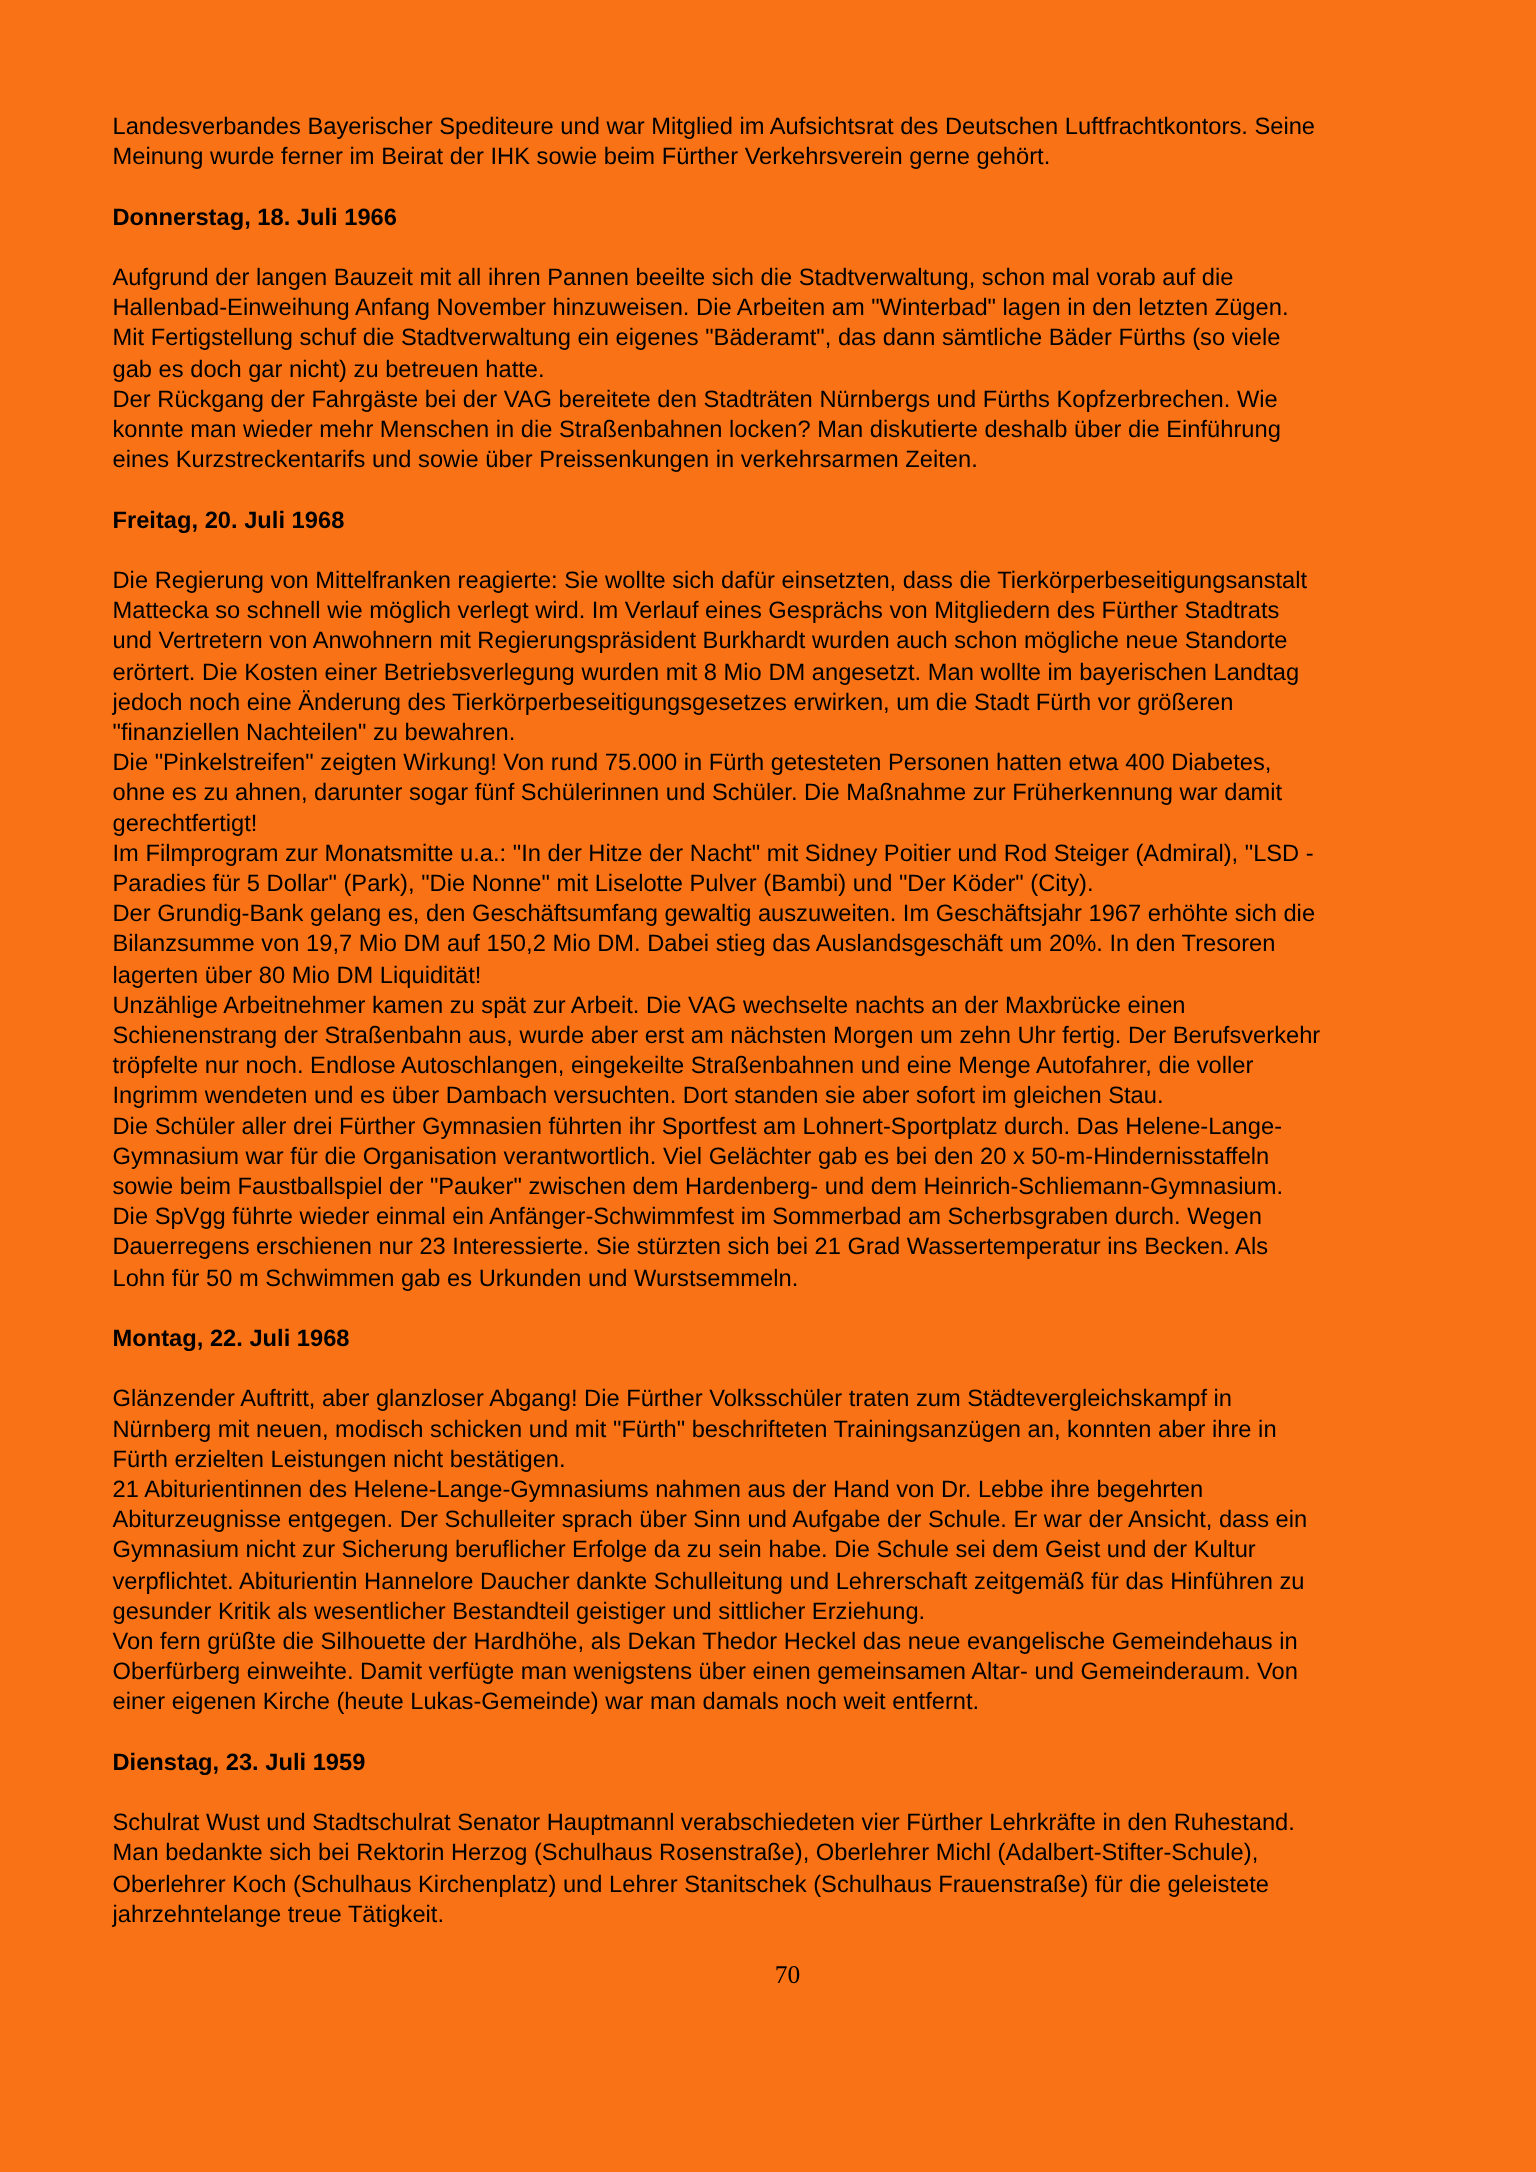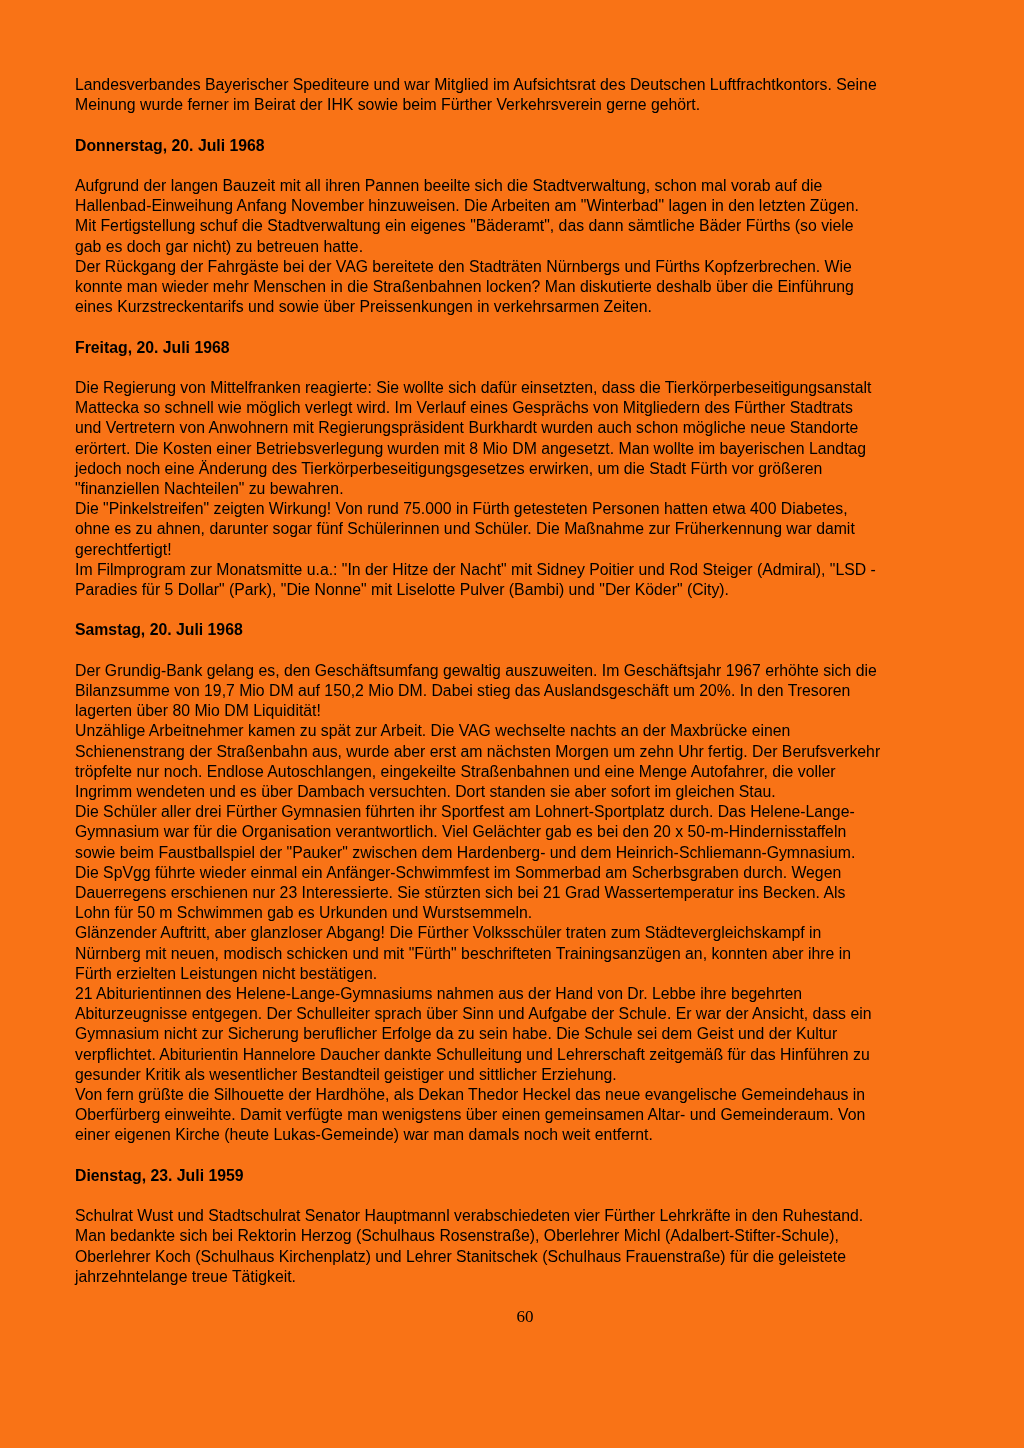--- a/index.html
+++ b/index.html
@@ -57,21 +57,21 @@
 <body>
 
 <main class="page">
 
   <section class="doc-section">
     <p class="section-body">Landesverbandes Bayerischer Spediteure und war Mitglied im Aufsichtsrat des Deutschen Luftfrachtkontors. Seine
 Meinung wurde ferner im Beirat der IHK sowie beim Fürther Verkehrsverein gerne gehört.</p>
   </section>
 
   <section class="doc-section">
-    <h2 class="section-heading">Donnerstag, 20. Juli 1968</h2>
+    <h2 class="section-heading">Donnerstag, 18. Juli 1966</h2>
     <p class="section-body">Aufgrund der langen Bauzeit mit all ihren Pannen beeilte sich die Stadtverwaltung, schon mal vorab auf die
 Hallenbad-Einweihung Anfang November hinzuweisen. Die Arbeiten am "Winterbad" lagen in den letzten Zügen.
 Mit Fertigstellung schuf die Stadtverwaltung ein eigenes "Bäderamt", das dann sämtliche Bäder Fürths (so viele
 gab es doch gar nicht) zu betreuen hatte.
 Der Rückgang der Fahrgäste bei der VAG bereitete den Stadträten Nürnbergs und Fürths Kopfzerbrechen. Wie
 konnte man wieder mehr Menschen in die Straßenbahnen locken? Man diskutierte deshalb über die Einführung
 eines Kurzstreckentarifs und sowie über Preissenkungen in verkehrsarmen Zeiten.</p>
   </section>
 
   <section class="doc-section">
@@ -83,37 +83,37 @@
 jedoch noch eine Änderung des Tierkörperbeseitigungsgesetzes erwirken, um die Stadt Fürth vor größeren
 "finanziellen Nachteilen" zu bewahren.
 Die "Pinkelstreifen" zeigten Wirkung! Von rund 75.000 in Fürth getesteten Personen hatten etwa 400 Diabetes,
 ohne es zu ahnen, darunter sogar fünf Schülerinnen und Schüler. Die Maßnahme zur Früherkennung war damit
 gerechtfertigt!
 Im Filmprogram zur Monatsmitte u.a.: "In der Hitze der Nacht" mit Sidney Poitier und Rod Steiger (Admiral), "LSD -
 Paradies für 5 Dollar" (Park), "Die Nonne" mit Liselotte Pulver (Bambi) und "Der Köder" (City).</p>
   </section>
 
   <section class="doc-section">
-    <h2 class="section-heading">Samstag, 20. Juli 1968</h2>
     <p class="section-body">Der Grundig-Bank gelang es, den Geschäftsumfang gewaltig auszuweiten. Im Geschäftsjahr 1967 erhöhte sich die
 Bilanzsumme von 19,7 Mio DM auf 150,2 Mio DM. Dabei stieg das Auslandsgeschäft um 20%. In den Tresoren
 lagerten über 80 Mio DM Liquidität!
 Unzählige Arbeitnehmer kamen zu spät zur Arbeit. Die VAG wechselte nachts an der Maxbrücke einen
 Schienenstrang der Straßenbahn aus, wurde aber erst am nächsten Morgen um zehn Uhr fertig. Der Berufsverkehr
 tröpfelte nur noch. Endlose Autoschlangen, eingekeilte Straßenbahnen und eine Menge Autofahrer, die voller
 Ingrimm wendeten und es über Dambach versuchten. Dort standen sie aber sofort im gleichen Stau.
 Die Schüler aller drei Fürther Gymnasien führten ihr Sportfest am Lohnert-Sportplatz durch. Das Helene-Lange-
 Gymnasium war für die Organisation verantwortlich. Viel Gelächter gab es bei den 20 x 50-m-Hindernisstaffeln
 sowie beim Faustballspiel der "Pauker" zwischen dem Hardenberg- und dem Heinrich-Schliemann-Gymnasium.
 Die SpVgg führte wieder einmal ein Anfänger-Schwimmfest im Sommerbad am Scherbsgraben durch. Wegen
 Dauerregens erschienen nur 23 Interessierte. Sie stürzten sich bei 21 Grad Wassertemperatur ins Becken. Als
 Lohn für 50 m Schwimmen gab es Urkunden und Wurstsemmeln.</p>
   </section>
 
   <section class="doc-section">
+    <h2 class="section-heading">Montag, 22. Juli 1968</h2>
     <p class="section-body">Glänzender Auftritt, aber glanzloser Abgang! Die Fürther Volksschüler traten zum Städtevergleichskampf in
 Nürnberg mit neuen, modisch schicken und mit "Fürth" beschrifteten Trainingsanzügen an, konnten aber ihre in
 Fürth erzielten Leistungen nicht bestätigen.
 21 Abiturientinnen des Helene-Lange-Gymnasiums nahmen aus der Hand von Dr. Lebbe ihre begehrten
 Abiturzeugnisse entgegen. Der Schulleiter sprach über Sinn und Aufgabe der Schule. Er war der Ansicht, dass ein
 Gymnasium nicht zur Sicherung beruflicher Erfolge da zu sein habe. Die Schule sei dem Geist und der Kultur
 verpflichtet. Abiturientin Hannelore Daucher dankte Schulleitung und Lehrerschaft zeitgemäß für das Hinführen zu
 gesunder Kritik als wesentlicher Bestandteil geistiger und sittlicher Erziehung.
 Von fern grüßte die Silhouette der Hardhöhe, als Dekan Thedor Heckel das neue evangelische Gemeindehaus in
 Oberfürberg einweihte. Damit verfügte man wenigstens über einen gemeinsamen Altar- und Gemeinderaum. Von
@@ -122,16 +122,16 @@
 
   <section class="doc-section">
     <h2 class="section-heading">Dienstag, 23. Juli 1959</h2>
     <p class="section-body">Schulrat Wust und Stadtschulrat Senator Hauptmannl verabschiedeten vier Fürther Lehrkräfte in den Ruhestand.
 Man bedankte sich bei Rektorin Herzog (Schulhaus Rosenstraße), Oberlehrer Michl (Adalbert-Stifter-Schule),
 Oberlehrer Koch (Schulhaus Kirchenplatz) und Lehrer Stanitschek (Schulhaus Frauenstraße) für die geleistete
 jahrzehntelange treue Tätigkeit.</p>
   </section>
 
   <footer class="page-footer">
-    <span class="page-number">60</span>
+    <span class="page-number">70</span>
   </footer>
 
 </main>
 
 </body></html>

